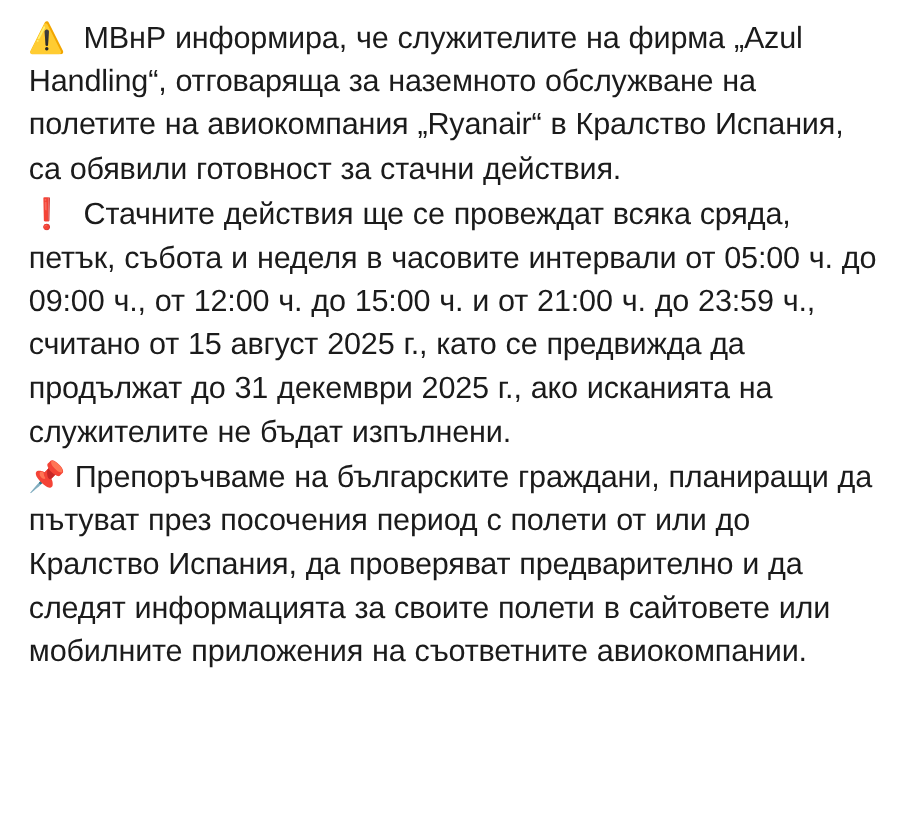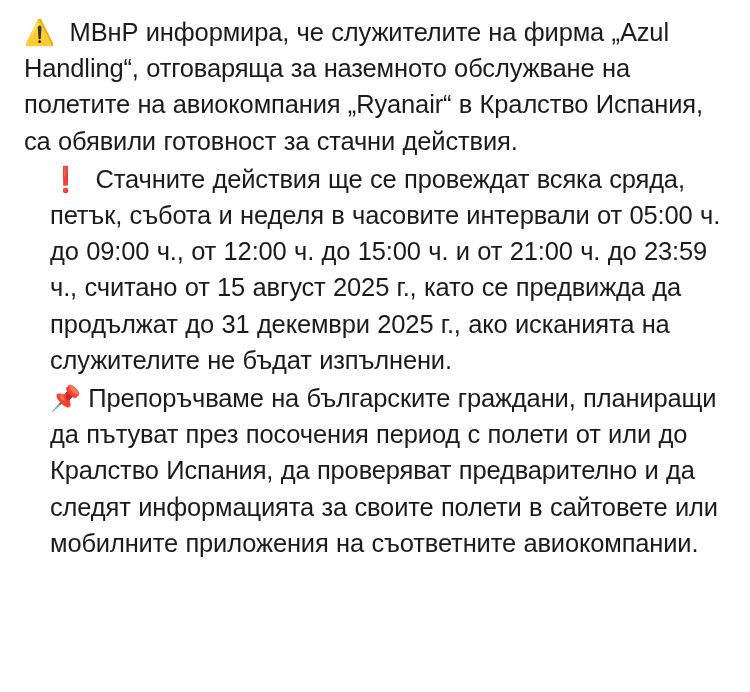--- a/index.html
+++ b/index.html
@@ -24,21 +24,20 @@
     color: #1b1b1b;
     font-size: 25.5px;
     line-height: 36.2px;
     letter-spacing: -0.15px;
     text-align: left;
     margin: 0;
     word-spacing: 0.5px;
   }
   .para + .para {
     margin-top: 2px;
-    margin-left: 26px;
   }
   .lead-icon {
     font-size: 25px;
     line-height: 36px;
   }
   .icon-gap-wide::after {
     content: "\00a0\00a0";
   }
   .icon-gap::after {
     content: "\00a0";

